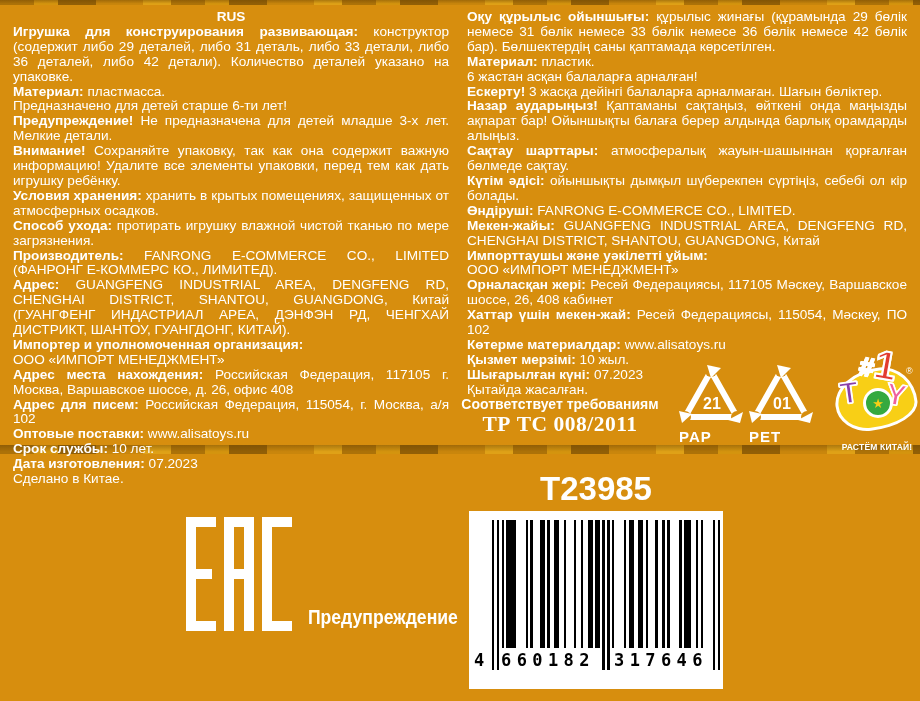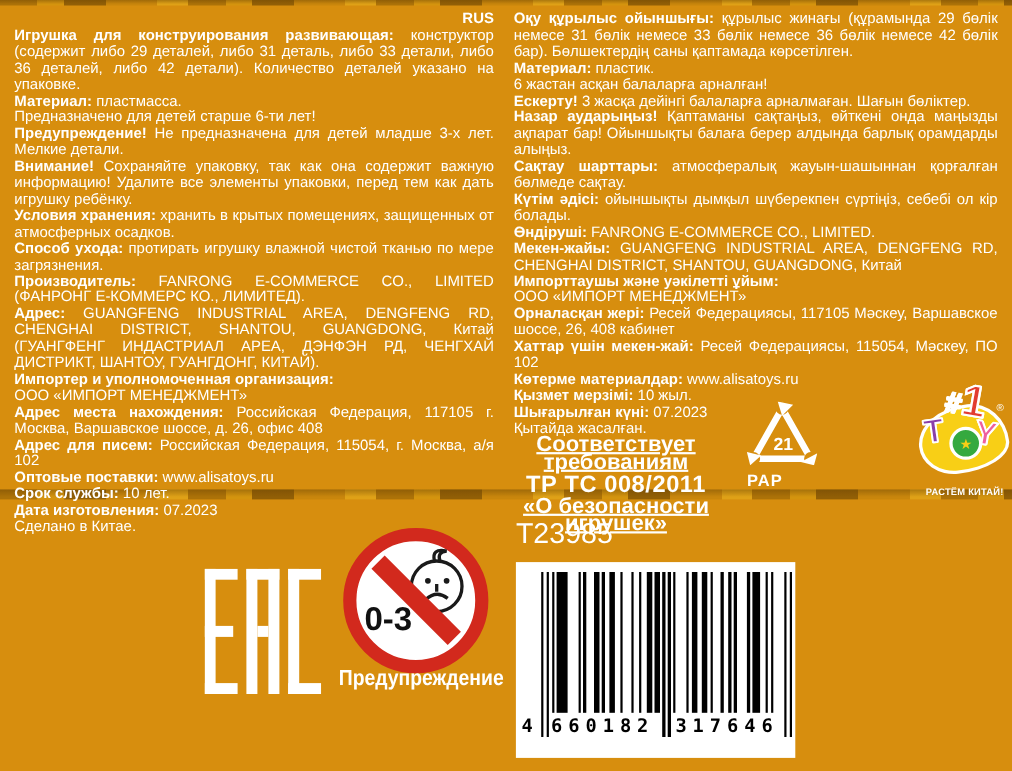--- a/index.html
+++ b/index.html
@@ -18,27 +18,27 @@
     opacity:.9;
   }
   .crease.top{top:0;height:5px;}
   .crease.mid{top:445px;height:9px;}
 
   
   .col{position:absolute;top:10px;font-size:13.6px;line-height:14.9px;}
   .col.rus{left:13px;width:436px;}
   .col.kaz{left:467px;width:440px;}
   .col p{margin:0;text-align:justify;}
-  .col p.hdr{text-align:right;font-weight:bold;}
+  .col p.hdr{text-align:center;font-weight:bold;}
   .col b{font-weight:bold;}
 
   
   .compliance{position:absolute;left:461px;top:396px;width:198px;text-align:center;font-weight:bold;}
-  .compliance .l1,.compliance .l3{font-size:20px;line-height:16px;text-decoration:underline;}
-  .compliance .l2{font-size:21.5px;line-height:24px;letter-spacing:.5px;}
+  .compliance .l1,.compliance .l3{font-size:14px;line-height:16px;}
+  .compliance .l2{font-size:21.5px;line-height:24px;letter-spacing:.5px;font-family:Liberation Serif, serif;}
 
   
   .recycle{position:absolute;top:365px;width:68px;text-align:left;}
   .recycle.pap{left:679px;}
   .recycle.pet{left:749px;}
   .recycle .mat{font-weight:bold;font-size:15px;letter-spacing:1px;margin-top:1px;}
 
   
   .toylogo{position:absolute;left:834px;top:350px;width:86px;height:102px;}
   .toylogo .blob{position:absolute;left:1px;top:18px;width:76px;height:56px;background:#f8cf16;
@@ -55,21 +55,21 @@
   .toylogo .ball{position:absolute;left:29px;top:38px;width:24px;height:24px;background:#35a93f;border:3px solid #fff;
     border-radius:50%;display:flex;align-items:center;justify-content:center;font-size:13px;color:#f8cf16;}
   .toylogo .tag{position:absolute;left:0;bottom:0;width:100%;text-align:center;font-weight:bold;font-size:8.5px;letter-spacing:.2px;color:#fff;white-space:nowrap;}
 
   
   .eac{position:absolute;left:186px;top:517px;}
   .agewarn{position:absolute;left:311px;top:479px;}
   .warncap{position:absolute;left:288px;top:606px;width:166px;text-align:right;
     font-size:20px;font-weight:600;transform:scaleX(.88);transform-origin:right;white-space:nowrap;}
 
-  .article{position:absolute;left:469px;top:470px;width:254px;font-size:26px;font-weight:normal;}
+  .article{position:absolute;left:469px;top:470px;width:254px;text-align:center;font-size:33px;font-weight:bold;}
   .barcode-box{position:absolute;left:469px;top:511px;width:254px;height:178px;background:#fff;}
   .bars{position:absolute;left:23px;top:9px;width:228px;height:152px;}
   .bars .bar{position:absolute;top:0;height:128px;background:#000;}
   .bars .bar.guard{height:150px;}
   .bcd{position:absolute;top:139px;color:#000;font-family:"DejaVu Sans Mono",monospace;font-size:17px;font-weight:bold;}
   .bcd.first{left:5px;}
   .bcd.g1{left:32px;letter-spacing:5.4px;}
   .bcd.g2{left:145px;letter-spacing:5.4px;text-align:right;}
 </style>
 </head>
@@ -85,35 +85,47 @@
     <span><p><b>Игрушка для конструирования развивающая:</b> конструктор (содержит либо 29 деталей, либо 31 деталь, либо 33 детали, либо 36 деталей, либо 42 детали). Количество деталей указано на упаковке.</p><p><b>Материал:</b> пластмасса.</p><p>Предназначено для детей старше 6-ти лет!</p><p><b>Предупреждение!</b> Не предназначена для детей младше 3-х лет. Мелкие детали.</p><p><b>Внимание!</b> Сохраняйте упаковку, так как она содержит важную информацию! Удалите все элементы упаковки, перед тем как дать игрушку ребёнку.</p><p><b>Условия хранения:</b> хранить в крытых помещениях, защищенных от атмосферных осадков.</p><p><b>Способ ухода:</b> протирать игрушку влажной чистой тканью по мере загрязнения.</p><p><b>Производитель:</b> FANRONG E-COMMERCE CO., LIMITED (ФАНРОНГ Е-КОММЕРС КО., ЛИМИТЕД).</p><p><b>Адрес:</b> GUANGFENG INDUSTRIAL AREA, DENGFENG RD, CHENGHAI DISTRICT, SHANTOU, GUANGDONG, Китай (ГУАНГФЕНГ ИНДАСТРИАЛ АРЕА, ДЭНФЭН РД, ЧЕНГХАЙ ДИСТРИКТ, ШАНТОУ, ГУАНГДОНГ, КИТАЙ).</p><p><b>Импортер и уполномоченная организация:</b></p><p>ООО «ИМПОРТ МЕНЕДЖМЕНТ»</p><p><b>Адрес места нахождения:</b> Российская Федерация, 117105 г. Москва, Варшавское шоссе, д. 26, офис 408</p><p><b>Адрес для писем:</b> Российская Федерация, 115054, г. Москва, а/я 102</p><p><b>Оптовые поставки:</b> www.alisatoys.ru</p><p><b>Срок службы:</b> 10 лет.</p><p><b>Дата изготовления:</b> 07.2023</p><p>Сделано в Китае.</p></span>
   </div>
 
   <div class="col kaz">
     <span><p><b>Оқу құрылыс ойыншығы:</b> құрылыс жинағы (құрамында 29 бөлік немесе 31 бөлік немесе 33 бөлік немесе 36 бөлік немесе 42 бөлік бар). Бөлшектердің саны қаптамада көрсетілген.</p><p><b>Материал:</b> пластик.</p><p>6 жастан асқан балаларға арналған!</p><p><b>Ескерту!</b> 3 жасқа дейінгі балаларға арналмаған. Шағын бөліктер.</p><p><b>Назар аударыңыз!</b> Қаптаманы сақтаңыз, өйткені онда маңызды ақпарат бар! Ойыншықты балаға берер алдында барлық орамдарды алыңыз.</p><p><b>Сақтау шарттары:</b> атмосфералық жауын-шашыннан қорғалған бөлмеде сақтау.</p><p><b>Күтім әдісі:</b> ойыншықты дымқыл шүберекпен сүртіңіз, себебі ол кір болады.</p><p><b>Өндіруші:</b> FANRONG E-COMMERCE CO., LIMITED.</p><p><b>Мекен-жайы:</b> GUANGFENG INDUSTRIAL AREA, DENGFENG RD, CHENGHAI DISTRICT, SHANTOU, GUANGDONG, Китай</p><p><b>Импорттаушы және уәкілетті ұйым:</b></p><p>ООО «ИМПОРТ МЕНЕДЖМЕНТ»</p><p><b>Орналасқан жері:</b> Ресей Федерациясы, 117105 Мәскеу, Варшавское шоссе, 26, 408 кабинет</p><p><b>Хаттар үшін мекен-жай:</b> Ресей Федерациясы, 115054, Мәскеу, ПО 102</p><p><b>Көтерме материалдар:</b> www.alisatoys.ru</p><p><b>Қызмет мерзімі:</b> 10 жыл.</p><p><b>Шығарылған күні:</b> 07.2023</p><p>Қытайда жасалған.</p></span>
   </div>
 
   <div class="compliance">
     <div class="l1">Соответствует требованиям</div>
     <div class="l2">ТР ТС 008/2011</div>
-    <div class="l3">«О безопасности игрушек»</div>
   </div>
 
   <div class="recycle pap">
     <svg width="64" height="58" viewBox="0 0 64 58">
       <path d="M32 6 L58 52 L6 52 Z" fill="none" stroke="#fff" stroke-width="6"></path>
       <circle cx="32" cy="6" r="6" fill="#d78e0e"></circle>
         <circle cx="58" cy="52" r="6" fill="#d78e0e"></circle>
         <circle cx="6" cy="52" r="6" fill="#d78e0e"></circle>
       <polygon points="28,0 42,3 32,13" fill="#fff"></polygon>
       <polygon points="64,47 61,58 49,55" fill="#fff"></polygon>
       <polygon points="3,58 0,46 13,49" fill="#fff"></polygon>
       <text x="33" y="44" text-anchor="middle" font-size="16" font-weight="bold" fill="#fff" font-family="Liberation Sans, sans-serif">21</text>
     </svg>
     <div class="mat">PAP</div>
+  </div>
+  <div class="recycle pet">
+    <svg width="64" height="58" viewBox="0 0 64 58">
+      <path d="M32 6 L58 52 L6 52 Z" fill="none" stroke="#fff" stroke-width="6"></path>
+      <circle cx="32" cy="6" r="6" fill="#d78e0e"></circle>
+        <circle cx="58" cy="52" r="6" fill="#d78e0e"></circle>
+        <circle cx="6" cy="52" r="6" fill="#d78e0e"></circle>
+      <polygon points="28,0 42,3 32,13" fill="#fff"></polygon>
+      <polygon points="64,47 61,58 49,55" fill="#fff"></polygon>
+      <polygon points="3,58 0,46 13,49" fill="#fff"></polygon>
+      <text x="33" y="44" text-anchor="middle" font-size="16" font-weight="bold" fill="#fff" font-family="Liberation Sans, sans-serif">01</text>
+    </svg>
+    <div class="mat">PET</div>
   </div>
 
   <div class="toylogo">
     <div class="blob"></div>
     <div class="lt t">T</div>
     <div class="ball">
         <span>★</span>
       </div>
     <div class="lt y">Y</div>
     <div class="num"><span class="hash">#</span><span class="one">1</span></div>
@@ -132,35 +144,20 @@
           <rect x="58" y="0" width="10" height="114"></rect>
           <rect x="38" y="0" width="30" height="10"></rect>
           <rect x="48" y="52" width="10" height="10"></rect>
         <rect x="76" y="0" width="10" height="114"></rect>
           <rect x="76" y="0" width="30" height="10"></rect>
           <rect x="76" y="104" width="30" height="10"></rect>
       </g>
     </svg>
   </div>
 
-  <div class="agewarn">
-    <svg width="134" height="134" viewBox="0 0 134 134">
-      <circle cx="67" cy="67" r="60" fill="#fff" stroke="#d2291d" stroke-width="12"></circle>
-      <g fill="none" stroke="#1a1a1a" stroke-width="3">
-        <circle cx="86" cy="54" r="23"></circle>
-        <path d="M84 31 q-3 -12 11 -9 q-9 1 -6 9"></path>
-        <path d="M76 66 q10 -9 20 -1"></path>
-        <path d="M86 52 v7"></path>
-      </g>
-      <circle cx="78" cy="49" r="2.6" fill="#1a1a1a"></circle>
-        <circle cx="95" cy="49" r="2.6" fill="#1a1a1a"></circle>
-      <rect x="18" y="58" width="98" height="17" fill="#d2291d" transform="rotate(45 67 67)"></rect>
-      <text x="42" y="94" text-anchor="middle" font-size="30" font-weight="bold" fill="#111" font-family="Liberation Sans, sans-serif">0-3</text>
-    </svg>
-  </div>
   <div class="warncap">Предупреждение</div>
 
   <div class="article">T23985</div>
   <div class="barcode-box">
     <div class="bars">
         <div class="bar guard" style="left: 0px; width: 2.4px;"></div>
         <div class="bar guard" style="left: 4.8px; width: 2.4px;"></div>
         <div class="bar" style="left: 9.6px; width: 2.4px;"></div>
         <div class="bar" style="left: 14.4px; width: 9.6px;"></div>
         <div class="bar" style="left: 33.6px; width: 2.4px;"></div>

